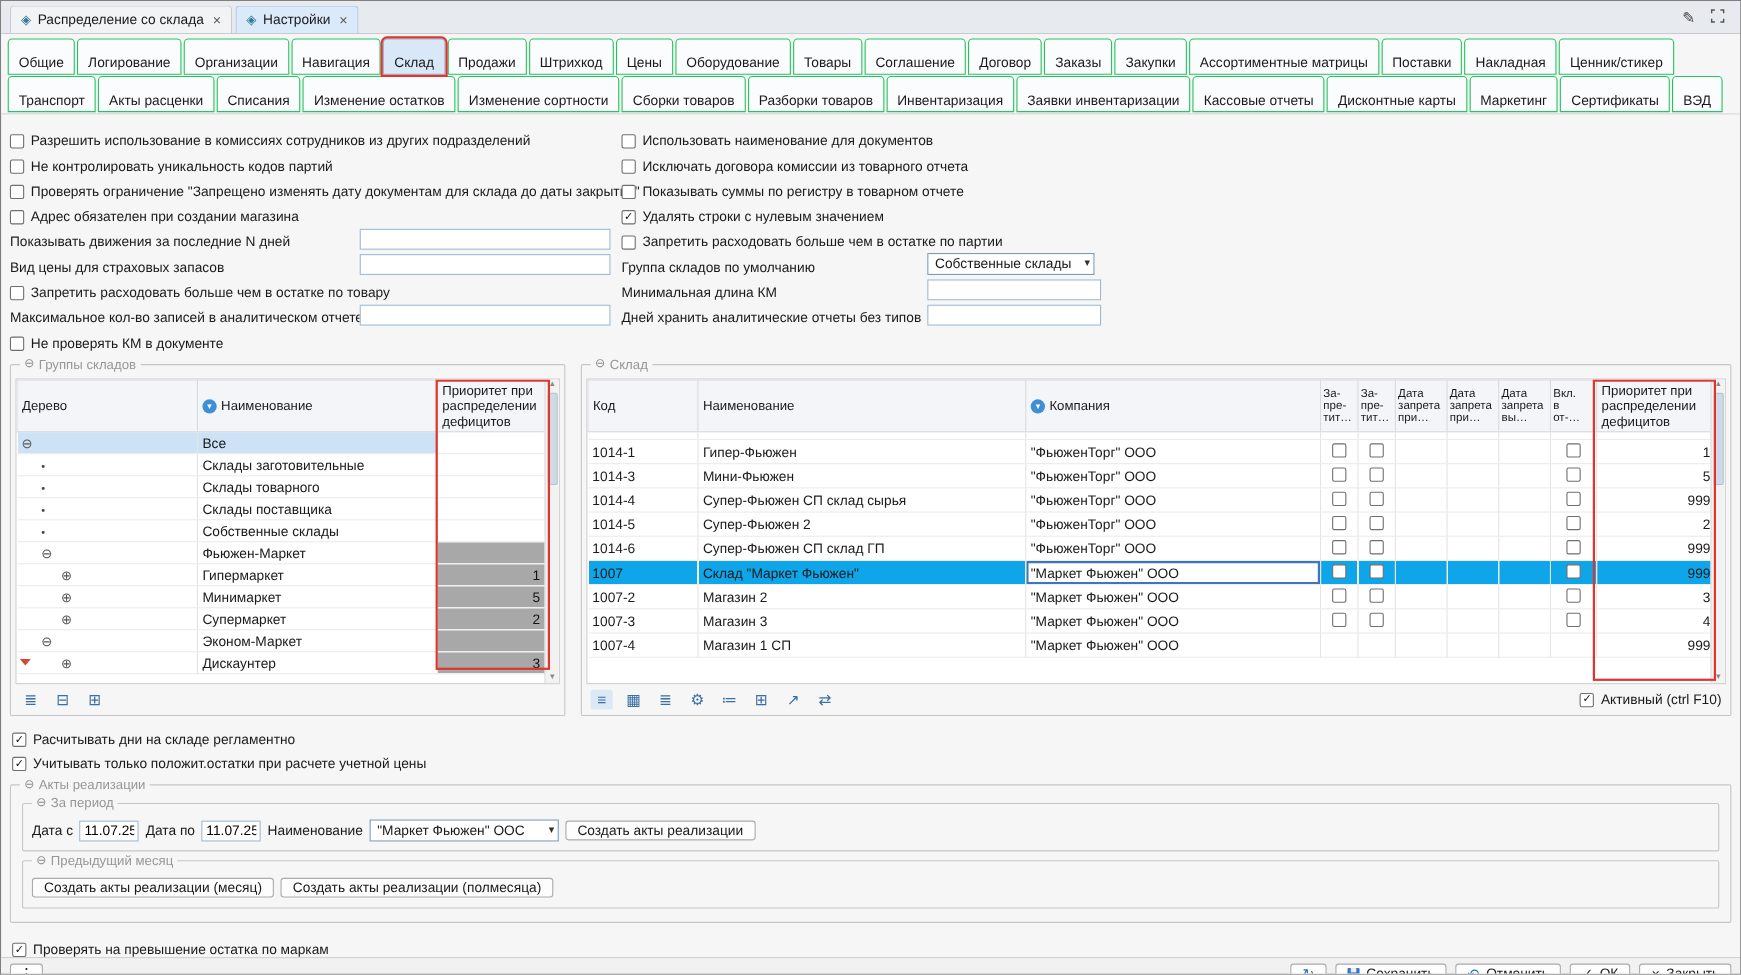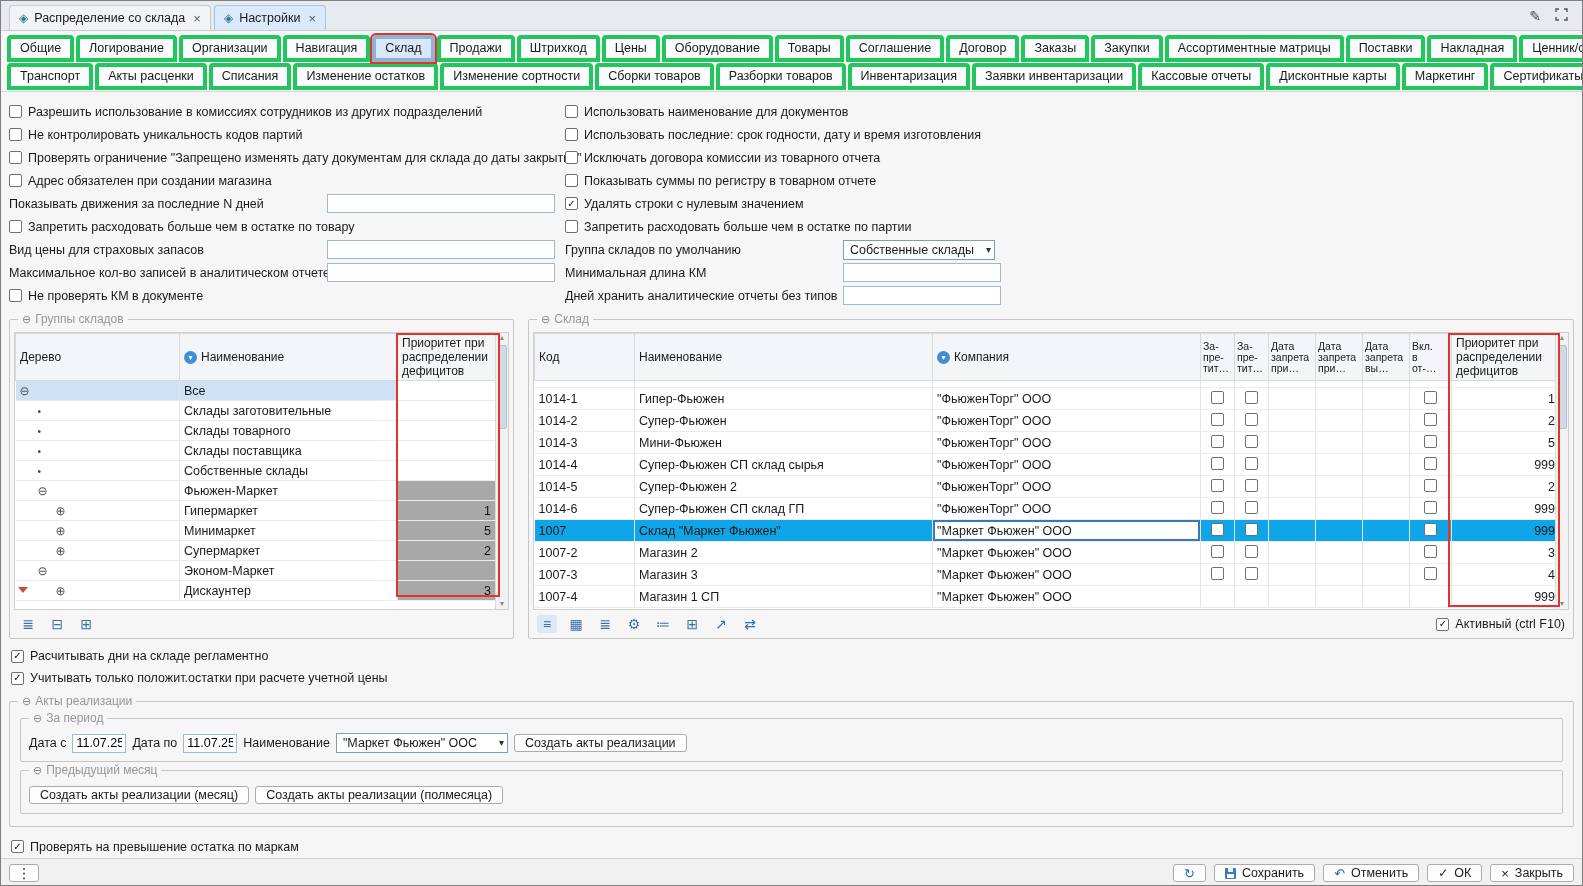--- a/index.html
+++ b/index.html
@@ -16,28 +16,28 @@
     border:1px solid #c6cbd0;border-bottom:none;border-radius:4px 4px 0 0;}
   .doc-tab.active{background:#dbeafa;border-color:#a6c3de;}
   .doc-ic{color:#2f7d96;font-size:12px;}
   .doc-x{color:#5a5a5a;margin-left:2px;font-size:13px;}
   .tabbar-actions{margin-left:auto;display:flex;align-items:center;gap:14px;padding:0 6px 6px 0;color:#444;}
   .tb-act{font-size:14px;}
 
   
   .tabs-area{padding:4px 6px 0;background:#f6f6f6;border-bottom:1px solid #d8d8d8;flex:none;}
   .tab-row{display:flex;gap:2px;margin-bottom:1px;}
-  .tab{padding:2px 9px 3px;background:#fbfcfd;border:4px solid #22c55e;border-radius:4px 4px 0 0;white-space:nowrap;}
+  .tab{padding:14px 9px 3px;background:#fbfcfd;border:1px solid #22c55e;border-radius:4px 4px 0 0;white-space:nowrap;}
   .tab.selected{background:#d8e8f8;border-color:#8fb2d4;outline:2px solid #e0352b;outline-offset:0;position:relative;z-index:2;}
 
   
   .options-area{display:flex;padding:8px 8px 2px;flex:none;}
   .opt-col.left{width:552px;flex:none;}
   .opt-col.right{flex:1;padding-left:4px;}
-  .opt-row{height:23px;display:flex;align-items:center;gap:6px;}
+  .opt-row{height:23px;display:flex;align-items:flex-end;gap:6px;}
   .olbl,.flbl{white-space:nowrap;}
   .flbl{flex:none;}
   .flbl.left{width:312px;}
   .flbl.right{width:272px;}
   .finp{height:19px;border:1px solid #9db9d4;background:#fff;padding:0 4px;font:inherit;}
   .finp.left{width:228px;}
   .finp.right{width:158px;}
   .select{height:20px;border:1px solid #7f9db9;background:#fff;display:inline-flex;align-items:center;
     padding:0 3px 0 6px;gap:4px;}
   .select .sval{white-space:nowrap;overflow:hidden;}
@@ -211,44 +211,40 @@
         </div>
         <div class="opt-row">
           <span class="cb"></span>
           <span class="olbl">Адрес обязателен при создании магазина</span>
         </div>
         <div class="opt-row">
           <span class="flbl left">Показывать движения за последние N дней</span>
           <input class="finp left" style="">
         </div>
         <div class="opt-row">
-          <span class="cb"></span>
-          <span class="olbl">Запретить расходовать больше чем в остатке по товару</span>
-        </div>
-        <div class="opt-row">
           <span class="flbl left">Вид цены для страховых запасов</span>
           <input class="finp left" style="">
         </div>
         <div class="opt-row">
+          <span class="cb"></span>
+          <span class="olbl">Запретить расходовать больше чем в остатке по товару</span>
+        </div>
+        <div class="opt-row">
           <span class="flbl left">Максимальное кол-во записей в аналитическом отчете</span>
           <input class="finp left" style="">
         </div>
         <div class="opt-row">
           <span class="cb"></span>
           <span class="olbl">Не проверять КМ в документе</span>
         </div>
       </div>
     <div class="opt-col right" id="opts-right">
         <div class="opt-row">
           <span class="cb"></span>
           <span class="olbl">Использовать наименование для документов</span>
-        </div>
-        <div class="opt-row">
-          <span class="cb"></span>
-          <span class="olbl">Использовать последние: срок годности, дату и время изготовления</span>
         </div>
         <div class="opt-row">
           <span class="cb"></span>
           <span class="olbl">Исключать договора комиссии из товарного отчета</span>
         </div>
         <div class="opt-row">
           <span class="cb"></span>
           <span class="olbl">Показывать суммы по регистру в товарном отчете</span>
         </div>
         <div class="opt-row">
@@ -454,32 +450,20 @@
                 <td class="company-cell">"ФьюженТорг" ООО</td>
                 <td class="cbx-cell"><span class="cb"></span></td>
                 <td class="cbx-cell"><span class="cb"></span></td>
                 <td></td>
                 <td></td>
                 <td></td>
                 <td class="cbx-cell"><span class="cb"></span></td>
                 <td class="num">1</td>
               </tr>
               <tr>
-                <td>1014-2</td>
-                <td>Супер-Фьюжен</td>
-                <td class="company-cell">"ФьюженТорг" ООО</td>
-                <td class="cbx-cell"><span class="cb"></span></td>
-                <td class="cbx-cell"><span class="cb"></span></td>
-                <td></td>
-                <td></td>
-                <td></td>
-                <td class="cbx-cell"><span class="cb"></span></td>
-                <td class="num">2</td>
-              </tr>
-              <tr>
                 <td>1014-3</td>
                 <td>Мини-Фьюжен</td>
                 <td class="company-cell">"ФьюженТорг" ООО</td>
                 <td class="cbx-cell"><span class="cb"></span></td>
                 <td class="cbx-cell"><span class="cb"></span></td>
                 <td></td>
                 <td></td>
                 <td></td>
                 <td class="cbx-cell"><span class="cb"></span></td>
                 <td class="num">5</td>

